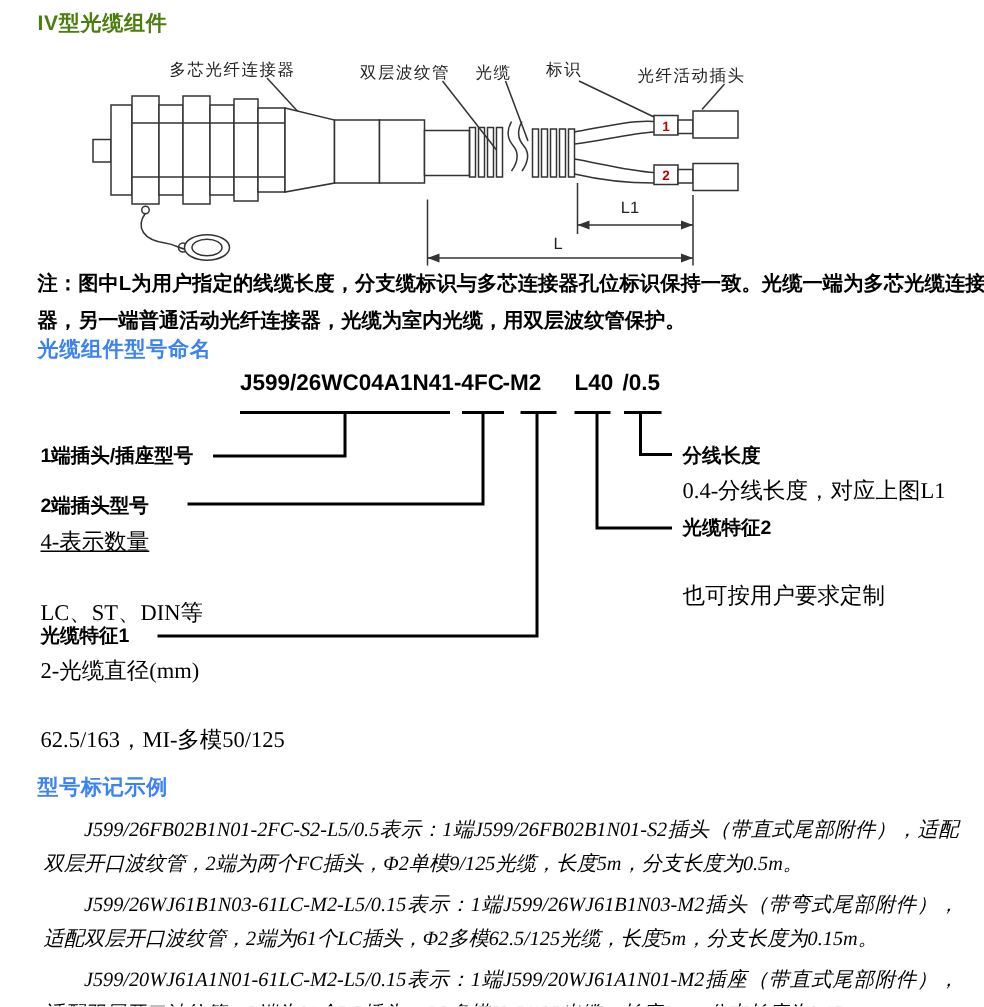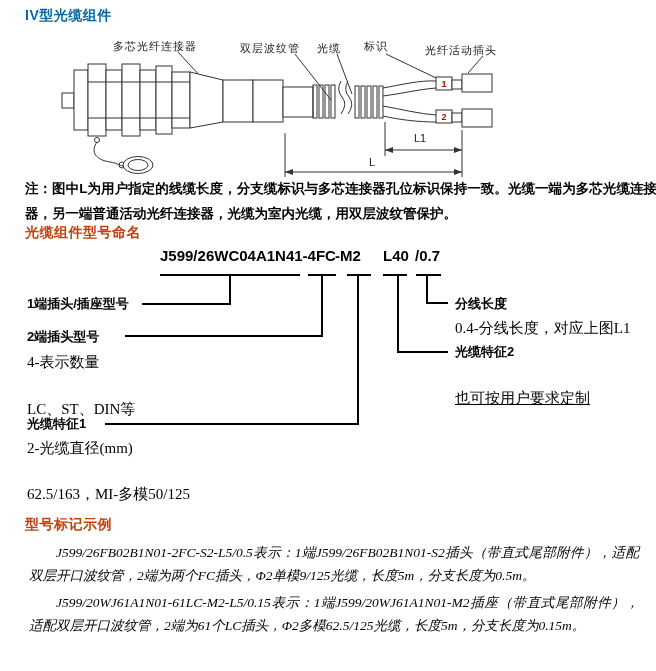--- a/index.html
+++ b/index.html
@@ -2,25 +2,25 @@
 <html><head>
 <meta charset="utf-8">
 <style>
   html,body { margin:0; padding:0; background:#fff; }
   .page {
     position:relative; width:656px; height:671px; overflow:hidden;
     background:#fff; font-family:"Liberation Sans", sans-serif; color:#000;
   }
   .abs { position:absolute; }
   .doc-title {
-    left:25px; top:7px; font-size:14px; font-weight:bold; color:#0369a1;
+    left:25px; top:7px; font-size:14px; font-weight:bold; color:#4d7c0f;
     letter-spacing:0.5px;
   }
   .section-heading {
-    left:25px; font-size:14px; font-weight:bold; color:#c2410c; letter-spacing:0.5px;
+    left:25px; font-size:14px; font-weight:bold; color:#3b82f6; letter-spacing:0.5px;
   }
   .note-block {
     left:25px; top:176px; width:632px; font-size:13.5px; font-weight:bold;
     line-height:25px; text-align:justify;
     font-family:"Liberation Sans", sans-serif;
   }
   svg { position:absolute; left:0; }
   svg .ln { stroke:#333; stroke-width:1; fill:none; }
   svg .fillw { fill:#fff; }
   svg text { font-family:"Liberation Sans", sans-serif; fill:#222; }
@@ -153,35 +153,36 @@
       <path class="bk" d="M230,29 V58 H142"></path>
       <path class="bk" d="M322,29 V90 H125"></path>
       <path class="bk" d="M358,29 V178 H105"></path>
       <path class="bk" d="M398,29 V106 H448"></path>
       <path class="bk" d="M427,29 V57 H448"></path>
     </svg>
 
     <span class="pn-seg" style="left:160px;">J599/26WC04A1N41-4FC</span>
     <span class="pn-seg" style="left:335px;">-M2</span>
     <span class="pn-seg" style="left:383px;">L40</span>
-    <span class="pn-seg" style="left:415px;">/0.7</span>
+    <span class="pn-seg" style="left:415px;">/0.5</span>
 
     <span class="bd-title" style="left:27px; top:50px;">1端插头/插座型号</span>
     <span class="bd-title" style="left:27px; top:83px;">2端插头型号</span>
-    <span class="bd-text" style="left:27px; top:108px;">4-表示数量</span>
+    <span class="bd-text" style="left:27px; top:108px;text-decoration:underline;">4-表示数量</span>
     <span class="bd-text" style="left:27px; top:155px;">LC、ST、DIN等</span>
     <span class="bd-title" style="left:27px; top:170px;">光缆特征1</span>
     <span class="bd-text" style="left:27px; top:194px;">2-光缆直径(mm)</span>
     <span class="bd-text" style="left:27px; top:240px;">62.5/163，MI-多模50/125</span>
 
     <span class="bd-title" style="left:455px; top:50px;">分线长度</span>
     <span class="bd-text" style="left:455px; top:74px;">0.4-分线长度，对应上图L1</span>
     <span class="bd-title" style="left:455px; top:98px;">光缆特征2</span>
-    <span class="bd-text" style="left:455px; top:144px;text-decoration:underline;">也可按用户要求定制</span>
+    <span class="bd-text" style="left:455px; top:144px;">也可按用户要求定制</span>
   </div>
 
   <div class="abs section-heading" style="top:516px;">型号标记示例</div>
   <div class="abs examples-block">
     <p>J599/26FB02B1N01-2FC-S2-L5/0.5表示：1端J599/26FB02B1N01-S2插头（带直式尾部附件），适配双层开口波纹管，2端为两个FC插头，Φ2单模9/125光缆，长度5m，分支长度为0.5m。</p>
+    <p>J599/26WJ61B1N03-61LC-M2-L5/0.15表示：1端J599/26WJ61B1N03-M2插头（带弯式尾部附件），适配双层开口波纹管，2端为61个LC插头，Φ2多模62.5/125光缆，长度5m，分支长度为0.15m。</p>
     <p>J599/20WJ61A1N01-61LC-M2-L5/0.15表示：1端J599/20WJ61A1N01-M2插座（带直式尾部附件），适配双层开口波纹管，2端为61个LC插头，Φ2多模62.5/125光缆，长度5m，分支长度为0.15m。</p>
   </div>
 
 </div>
 
 </body></html>

